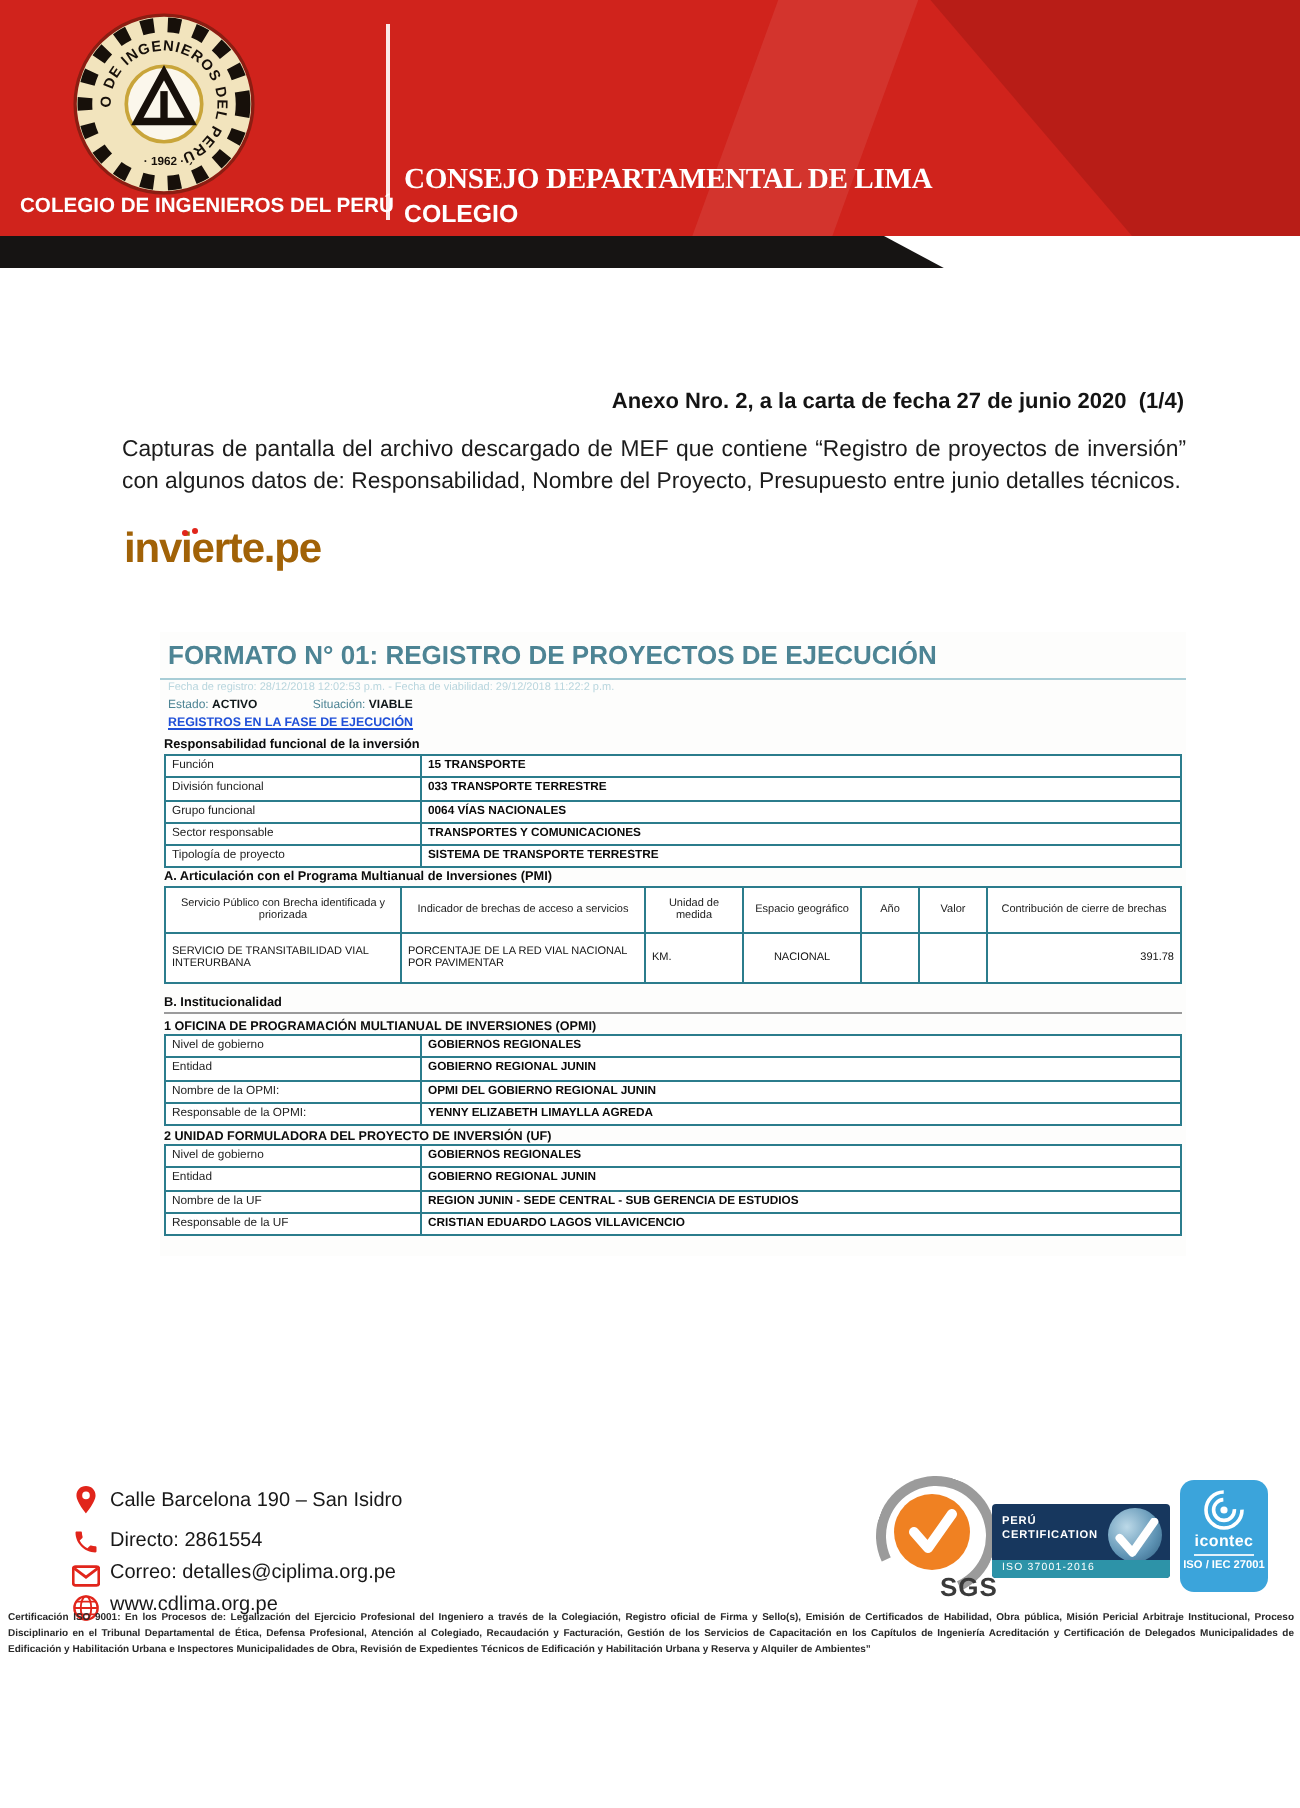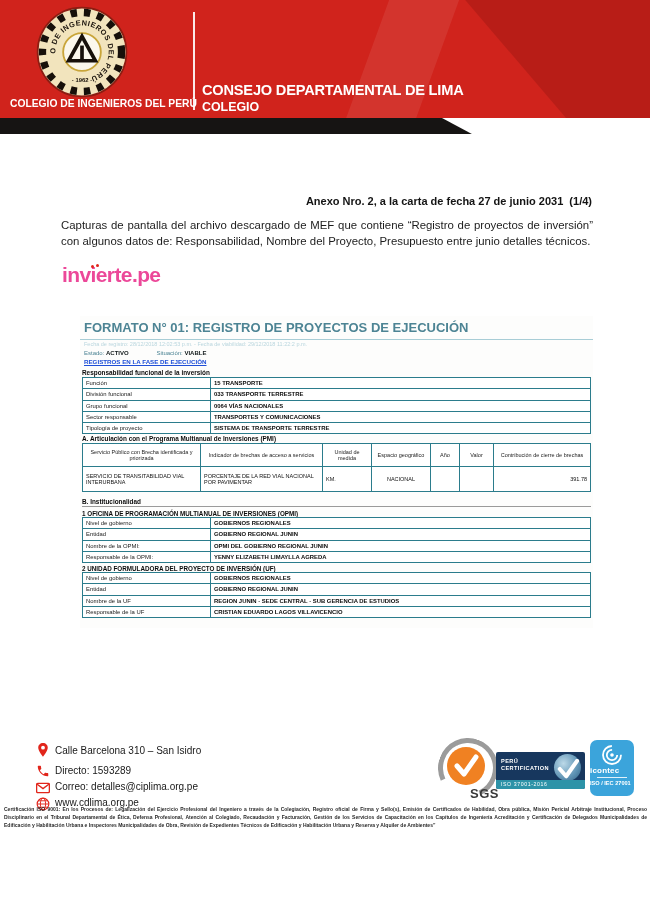--- a/index.html
+++ b/index.html
@@ -10,31 +10,31 @@
   .banner{position:absolute;left:0;top:0;width:650px;height:118px;background:#d0231c;overflow:hidden;}
   .banner-slash{position:absolute;top:-30px;left:360px;width:70px;height:220px;
         background:rgba(255,255,255,0.08);transform:skewX(-20deg);}
   .banner-dark{position:absolute;top:0;right:0;width:280px;height:118px;background:rgba(60,0,0,0.16);
         clip-path:polygon(34% 0,100% 0,100% 100%,70% 100%);}
   .cip-logo{position:absolute;left:36px;top:6px;width:92px;height:92px;}
   .org-label{position:absolute;left:10px;top:98px;width:182px;text-align:center;
         font-size:10.3px;font-weight:bold;color:#fff;letter-spacing:0px;white-space:nowrap;}
   .hdr-divider{position:absolute;left:193px;top:12px;width:2px;height:98px;background:rgba(255,255,255,0.9);}
   .hdr-title{position:absolute;left:202px;top:82px;font-size:14.6px;font-weight:bold;color:#fff;
-        letter-spacing:-0.2px;white-space:nowrap;}
+        letter-spacing:-0.2px;white-space:nowrap;font-family:Liberation Serif, serif;}
   .hdr-subtitle{position:absolute;left:202px;top:100px;font-size:12.4px;font-weight:bold;color:#fff;}
   .black-bar{position:absolute;left:0;top:118px;width:650px;height:16px;background:#161413;
         clip-path:polygon(0 0,68% 0,72.6% 100%,0 100%);}
 
   
   .anexo{position:absolute;left:60px;top:195px;width:532px;text-align:right;
         font-size:11px;font-weight:bold;color:#141414;white-space:pre;}
   .intro{position:absolute;left:61px;top:217px;width:532px;font-size:11.4px;line-height:1.42;
         text-align:justify;color:#1c1c1c;}
-  .invierte{position:absolute;left:62px;top:263px;font-size:21px;font-weight:bold;color:#ec4899;
+  .invierte{position:absolute;left:62px;top:263px;font-size:21px;font-weight:bold;color:#a16207;
         letter-spacing:-0.6px;}
   .inv-dot{position:absolute;width:3px;height:3px;border-radius:50%;background:#e1251b;}
   .inv-dot.d1{left:29px;top:2px;}
   .inv-dot.d2{left:34px;top:1px;}
 
   
   .formshot{position:absolute;left:80px;top:316px;width:513px;height:312px;background:#fdfdfc;}
   .f-title{position:absolute;left:4px;top:4px;font-size:13px;font-weight:bold;color:#4d8494;
         letter-spacing:0px;white-space:nowrap;}
   .f-title-rule{position:absolute;left:0;top:23px;width:513px;height:1px;background:#a8cdd6;}
@@ -74,21 +74,21 @@
   .peru-cert{position:absolute;left:496px;top:752px;width:89px;height:37px;background:#17375e;
         border-radius:2px;overflow:hidden;}
   .pc-title{position:absolute;left:5px;top:6px;font-size:5.6px;font-weight:bold;color:#fff;
         line-height:1.3;letter-spacing:0.4px;}
   .pc-globe{position:absolute;right:4px;top:2px;width:27px;height:27px;border-radius:50%;
         background:radial-gradient(circle at 35% 35%, #bcd9e8, #5e93b4 60%, #2f5e7f);}
   .pc-iso{position:absolute;left:0;bottom:0;width:89px;height:9px;background:#2d93a8;
         font-size:5.2px;color:#fff;text-align:left;padding-left:5px;line-height:9px;
         letter-spacing:0.6px;box-sizing:border-box;}
   .icontec{position:absolute;left:590px;top:740px;width:44px;height:56px;background:#3ba4db;
-        border-radius:7px;text-align:left;}
+        border-radius:7px;text-align:center;}
   .ic-name{position:absolute;left:0;top:26px;width:44px;font-size:8px;font-weight:bold;color:#fff;
         letter-spacing:0.2px;}
   .ic-div{position:absolute;left:7px;top:37px;width:30px;height:1px;background:rgba(255,255,255,0.85);}
   .ic-iso{position:absolute;left:0;top:40px;width:44px;font-size:5.6px;font-weight:bold;color:#fff;
         line-height:1.25;}
   .fineprint{position:absolute;left:4px;top:806px;width:643px;font-size:5px;line-height:1.55;
         color:#2a2a2a;font-weight:bold;text-align:justify;}
 </style>
 </head>
 <body>
@@ -115,21 +115,21 @@
       <text x="50" y="83" font-size="6.4" font-weight="bold" fill="#17100a" text-anchor="middle">· 1962 ·</text>
     </svg>
 
     <div class="org-label">COLEGIO DE INGENIEROS DEL PERÚ</div>
     <div class="hdr-divider"></div>
     <div class="hdr-title">CONSEJO DEPARTAMENTAL DE LIMA</div>
     <div class="hdr-subtitle">COLEGIO</div>
   </div>
   <div class="black-bar"></div>
 
-  <div class="anexo">Anexo Nro. 2, a la carta de fecha 27 de junio 2031  (1/4)</div>
+  <div class="anexo">Anexo Nro. 2, a la carta de fecha 27 de junio 2020  (1/4)</div>
   <div class="intro">Capturas de pantalla del archivo descargado de MEF que contiene “Registro de proyectos de inversión” con algunos datos de: Responsabilidad, Nombre del Proyecto, Presupuesto entre junio detalles técnicos.</div>
   <div class="invierte">
     <span>invierte.pe</span>
     <span class="inv-dot d1"></span>
     <span class="inv-dot d2"></span>
   </div>
 
   <div class="formshot">
     <div class="f-title">FORMATO N° 01: REGISTRO DE PROYECTOS DE EJECUCIÓN</div>
     <div class="f-title-rule"></div>
@@ -260,26 +260,26 @@
         <td class="lbl">Responsable de la UF</td>
         <td class="val">CRISTIAN EDUARDO LAGOS VILLAVICENCIO</td>
           </tr>
     </tbody>
       </table>
   </div>
 
   <svg class="cicon" style="top:743px;" viewBox="0 0 16 22">
     <path d="M8 0C3.6 0 .5 3.3.5 7.4c0 5.2 7.5 14.1 7.5 14.1s7.5-8.9 7.5-14.1C15.5 3.3 12.4 0 8 0zm0 10.4a3 3 0 1 1 0-6 3 3 0 0 1 0 6z" fill="#e1251b"></path>
   </svg>
-  <div class="contact" style="top:745px;">Calle Barcelona 310 – San Isidro</div>
+  <div class="contact" style="top:745px;">Calle Barcelona 190 – San Isidro</div>
 
   <svg class="cicon" style="top:764px;" viewBox="0 0 24 24">
     <path d="M6.6 10.8c1.5 2.9 3.7 5.2 6.6 6.6l2.2-2.2c.3-.3.7-.4 1-.2 1.1.4 2.3.6 3.6.6.6 0 1 .4 1 1V20c0 .6-.4 1-1 1C10.8 21 3 13.2 3 3.9 3 3.4 3.4 3 4 3h3.5c.6 0 1 .4 1 1 0 1.2.2 2.4.6 3.6.1.3 0 .7-.2 1l-2.3 2.2z" fill="#e1251b"></path>
   </svg>
-  <div class="contact" style="top:765px;">Directo: 1593289</div>
+  <div class="contact" style="top:765px;">Directo: 2861554</div>
 
   <svg class="cicon" style="top:781px;" viewBox="0 0 24 18">
     <rect x="1" y="1" width="22" height="16" rx="2" fill="none" stroke="#e1251b" stroke-width="2.4"></rect>
     <path d="M2 2.5 12 10 22 2.5" fill="none" stroke="#e1251b" stroke-width="2.4"></path>
   </svg>
   <div class="contact" style="top:781px;">Correo: detalles@ciplima.org.pe</div>
 
   <svg class="cicon" style="top:797px;" viewBox="0 0 24 24">
     <circle cx="12" cy="12" r="10" fill="none" stroke="#e1251b" stroke-width="2"></circle>
     <ellipse cx="12" cy="12" rx="4.5" ry="10" fill="none" stroke="#e1251b" stroke-width="1.6"></ellipse>

